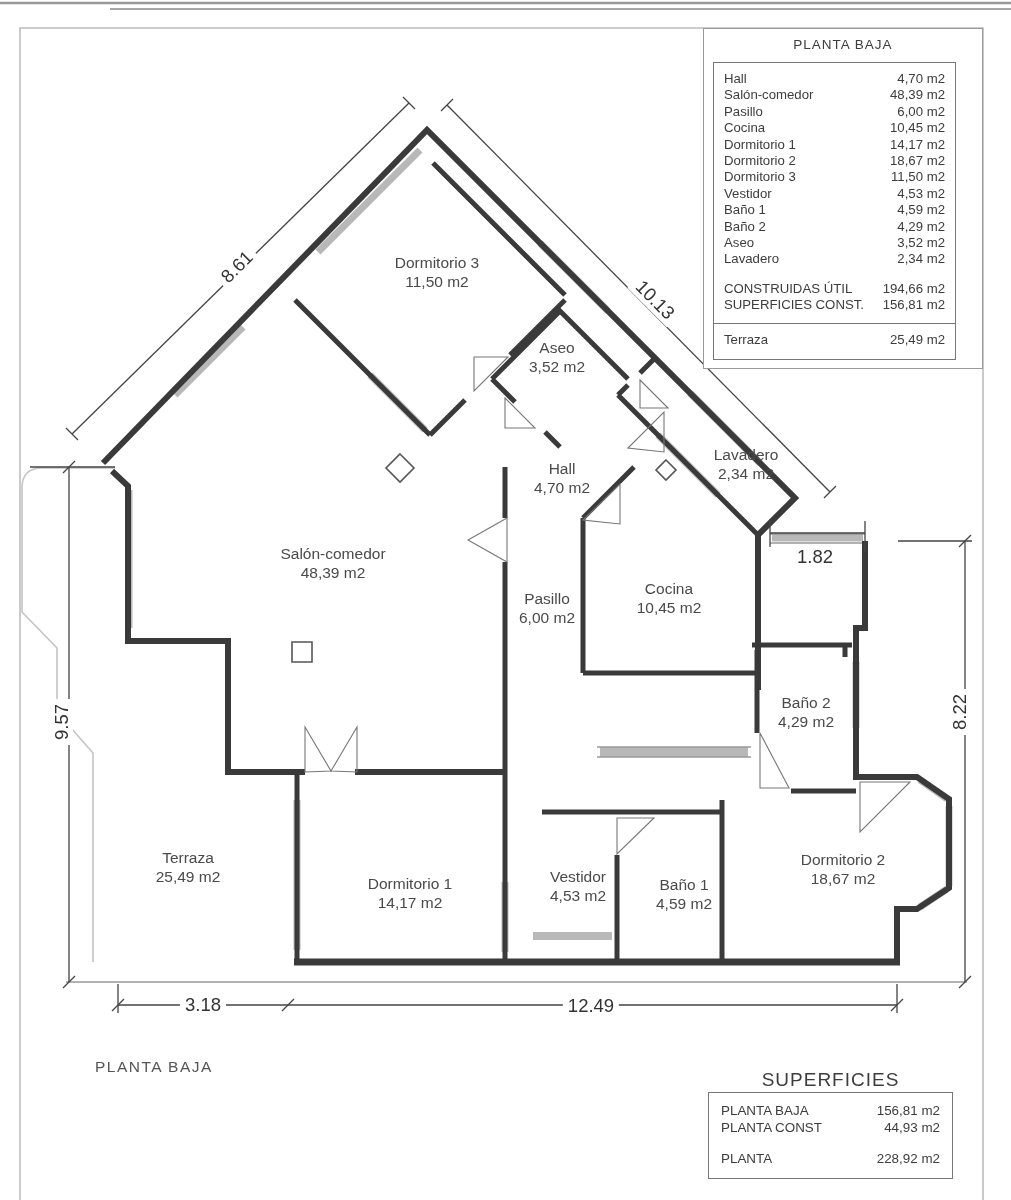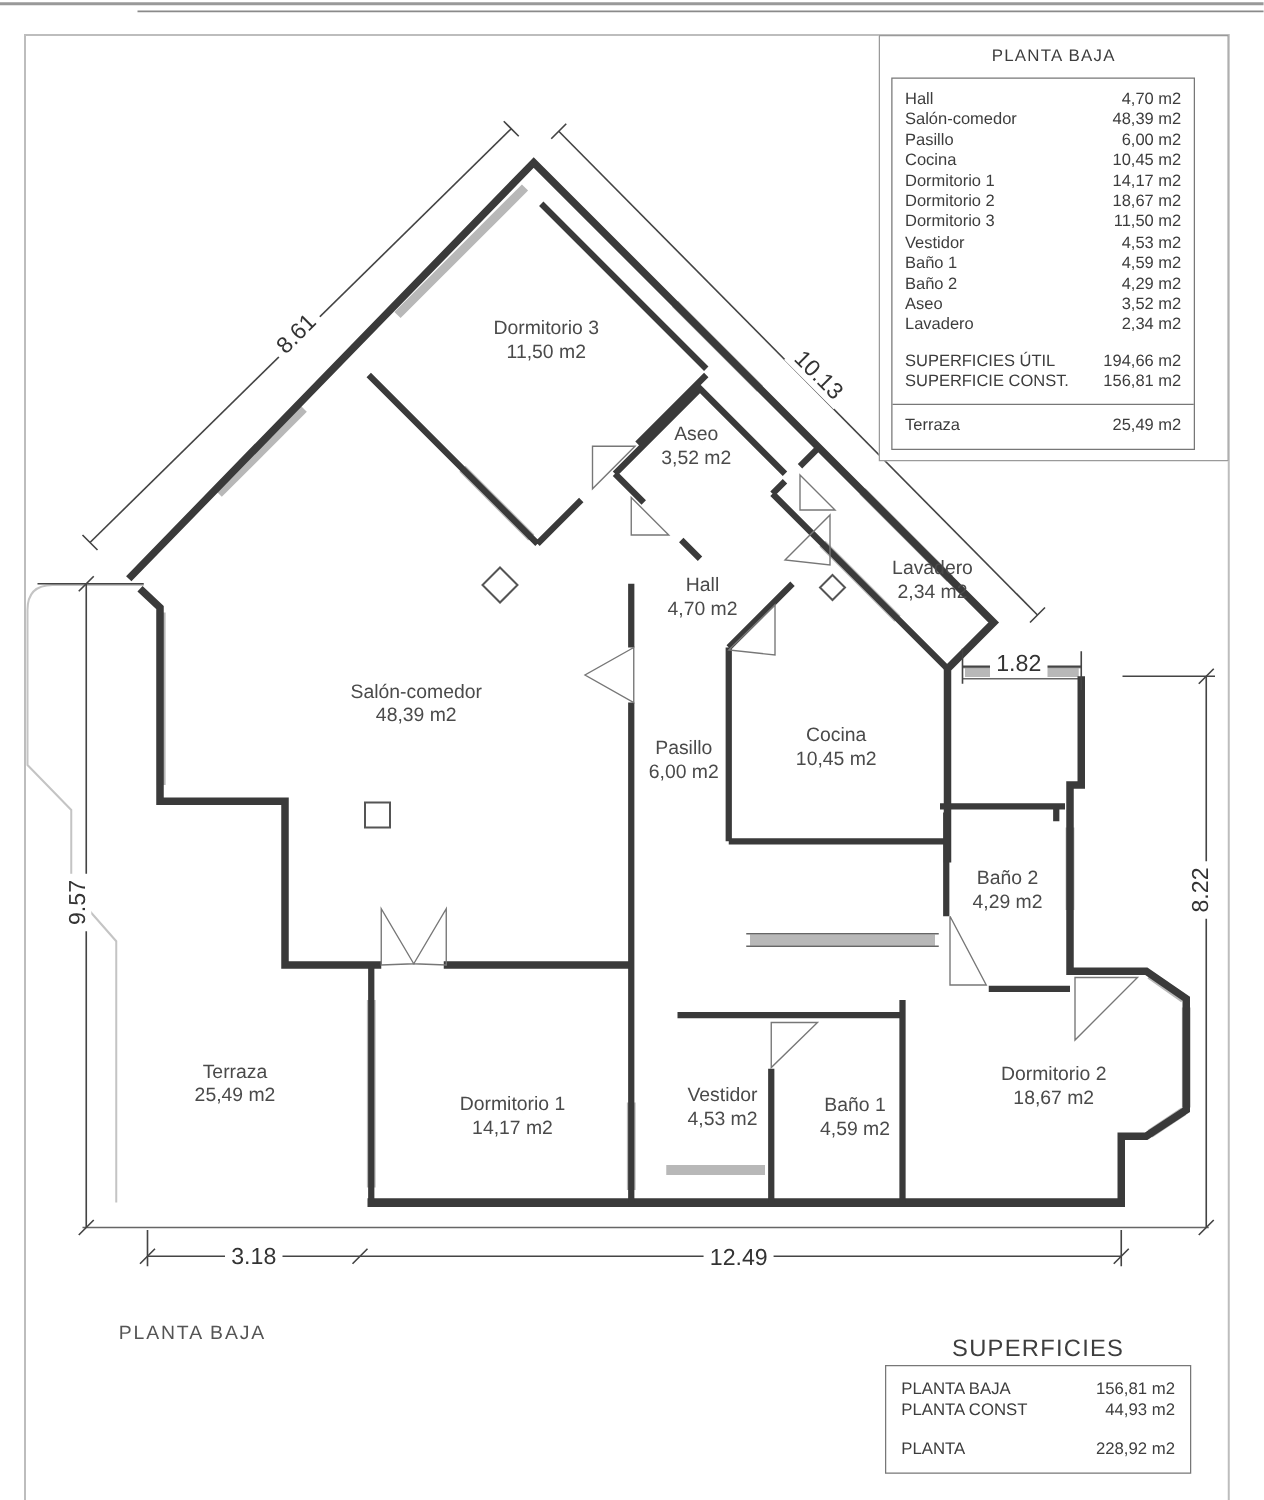--- a/index.html
+++ b/index.html
@@ -212,21 +212,21 @@
         <div>Baño 1</div>
         <div>4,59 m2</div>
       </div>
       <div class="room-label" style="left: 843px; top: 869px;">
         <div>Dormitorio 2</div>
         <div>18,67 m2</div>
       </div>
       <div class="dim-label" style="left: 237px; top: 267px; transform: translate(-50%, -50%) rotate(-45deg);">8.61</div>
       <div class="dim-label" style="left: 655px; top: 300px; transform: translate(-50%, -50%) rotate(45deg);">10.13</div>
       <div class="dim-label" style="left: 62px; top: 722px; transform: translate(-50%, -50%) rotate(-90deg);">9.57</div>
-      <div class="dim-label" style="left: 815px; top: 531px; transform: translate(-50%, -50%) rotate(0deg);">1.82</div>
+      <div class="dim-label" style="left: 815px; top: 557px; transform: translate(-50%, -50%) rotate(0deg);">1.82</div>
       <div class="dim-label" style="left: 960px; top: 712px; transform: translate(-50%, -50%) rotate(-90deg);">8.22</div>
       <div class="dim-label" style="left: 203px; top: 1005px; transform: translate(-50%, -50%) rotate(0deg);">3.18</div>
       <div class="dim-label" style="left: 591px; top: 1006px; transform: translate(-50%, -50%) rotate(0deg);">12.49</div>
     </div>
 
   <div class="legend-outer">
     <div class="legend-title">PLANTA BAJA</div>
     <div class="legend-inner">
       <div id="legend-main-rows">
           <div class="trow">
@@ -274,25 +274,25 @@
             <span class="tv">3,52 m2</span>
           </div>
           <div class="trow">
             <span class="tl">Lavadero</span>
             <span class="tv">2,34 m2</span>
           </div>
         </div>
       <div class="spacer"></div>
       <div id="legend-summary-rows">
           <div class="trow">
-            <span class="tl">SUPERFICIES ÚTIL</span>
+            <span class="tl">CONSTRUIDAS ÚTIL</span>
             <span class="tv">194,66 m2</span>
           </div>
           <div class="trow">
-            <span class="tl">SUPERFICIE CONST.</span>
+            <span class="tl">SUPERFICIES CONST.</span>
             <span class="tv">156,81 m2</span>
           </div>
         </div>
       <div class="sep"></div>
       <div id="legend-extra-row">
           <div class="trow">
             <span class="tl">Terraza</span>
             <span class="tv">25,49 m2</span>
           </div>
         </div>

